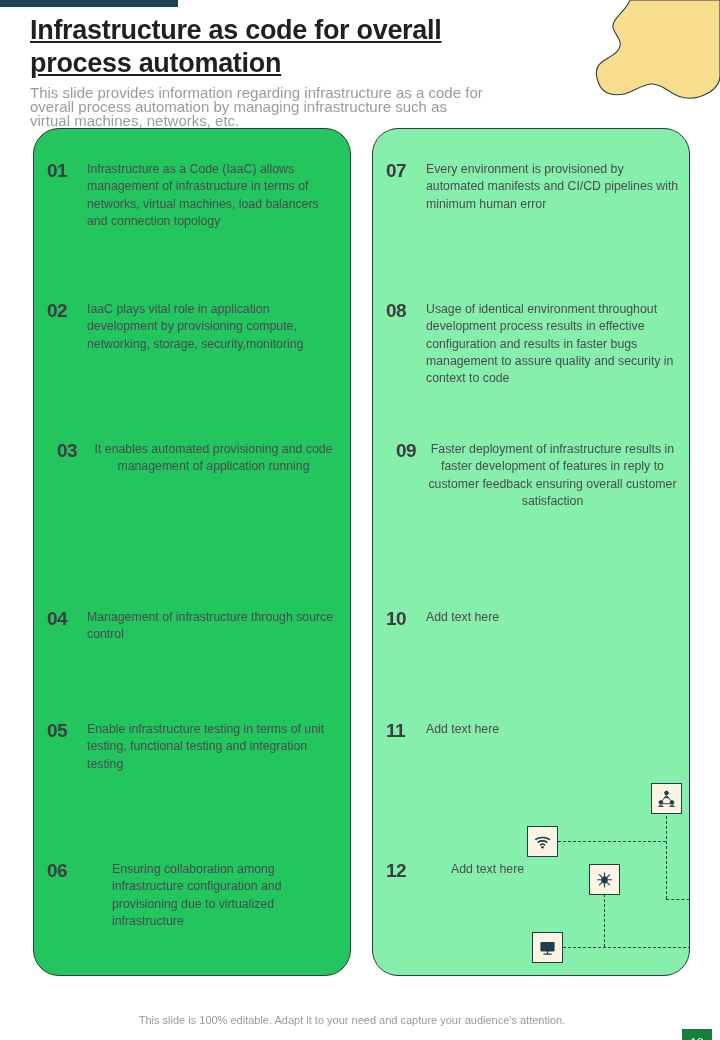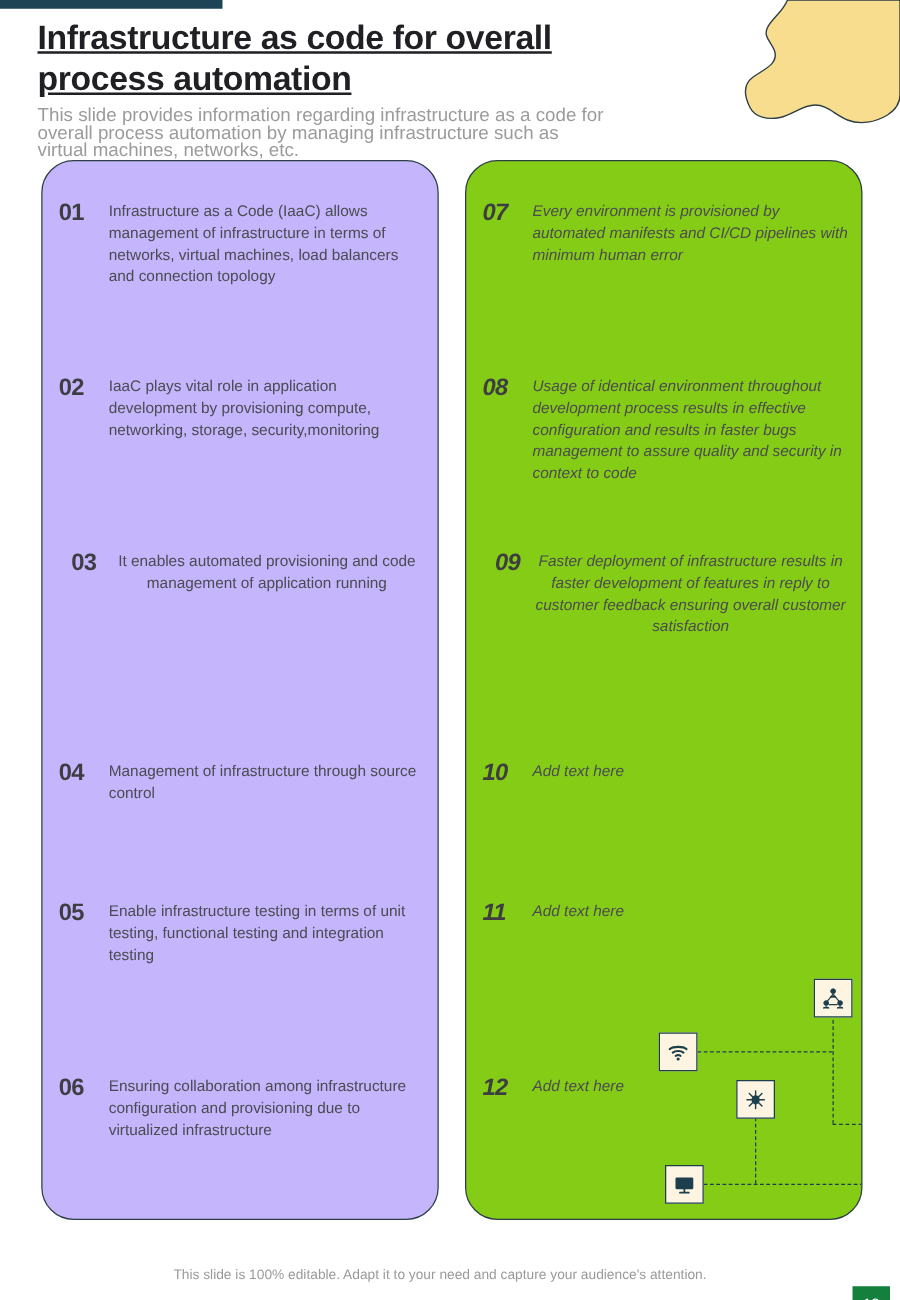--- a/index.html
+++ b/index.html
@@ -64,27 +64,26 @@
     top: 128px;
     height: 848px;
     border-radius: 26px;
     border: 1.1px solid #2c3e44;
     box-sizing: border-box;
     overflow: hidden;
   }
   .panel-left {
     left: 33px;
     width: 318px;
-    background: #c4b5fd;
+    background: #22c55e;
   }
   .panel-right {
     left: 372px;
     width: 318px;
-    background: #84cc16;
-    font-style: italic;
+    background: #86efac;
   }
 
   .items {
     position: absolute;
     left: 0;
     top: 0;
     width: 100%;
     height: 100%;
   }
 
@@ -111,21 +110,21 @@
     color: #4b4b50;
     flex: 1 1 auto;
   }
 
   
   .row0 { top: 32px; }
   .row1 { top: 172px; }
   .row2 { top: 312px; text-align: center; }
   .row3 { top: 452px; margin-top: 28px; }
   .row4 { top: 592px; }
-  .row5 { top: 732px; }
+  .row5 { top: 732px; gap: 25px; }
 
   
   .icon-cluster {
     position: absolute;
     left: 130px;
     top: 645px;
     width: 200px;
     height: 160px;
   }
   .icon-box {

